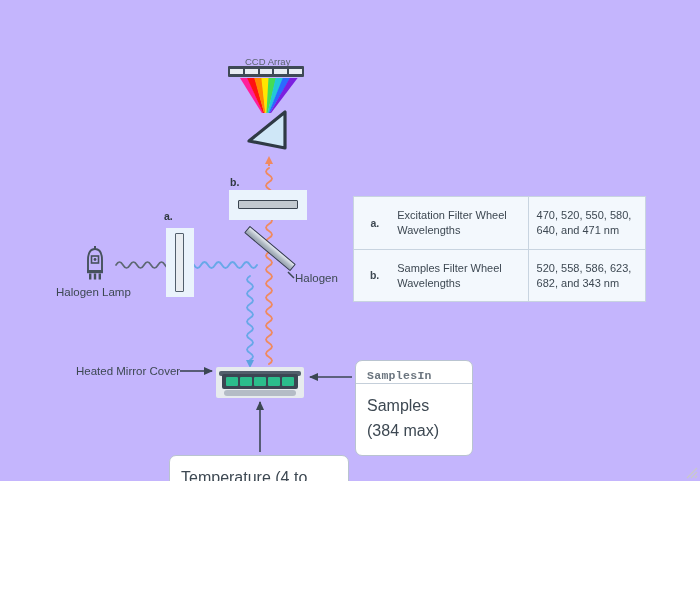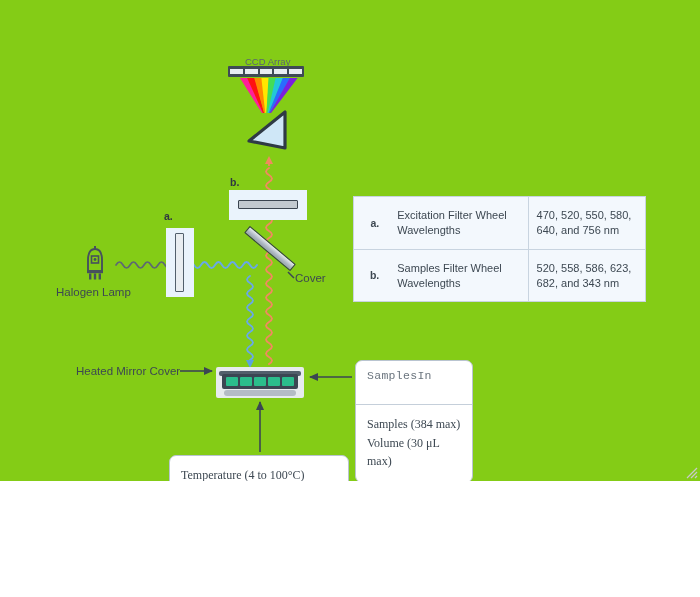--- a/index.html
+++ b/index.html
@@ -10,21 +10,21 @@
   }
   body {
     font-family: "Liberation Sans", sans-serif;
     color: #3d4852;
     -webkit-font-smoothing: antialiased;
   }
   #stage {
     position: relative;
     width: 700px;
     height: 481px;
-    background: #84cc16;
+    background: #c4b5fd;
     overflow: hidden;
   }
   #stage svg.layer {
     position: absolute;
     left: 0;
     top: 0;
     width: 700px;
     height: 597px;
     pointer-events: none;
   }
@@ -86,37 +86,37 @@
 
   
   .card {
     position: absolute;
     background: #ffffff;
     border: 1px solid #b9c4d0;
     border-radius: 7px;
     overflow: hidden;
   }
   .card-head {
-    padding: 8px 11px 22px 11px;
+    padding: 8px 11px 1px 11px;
     border-bottom: 1px solid #c5cfda;
     font-size: 11.5px;
     color: #4b5560;
+    font-weight: bold;
   }
   .card-head.mono {
     font-family: "Liberation Mono", "DejaVu Sans Mono", monospace;
     font-size: 11.5px;
     color: #6b757f;
     letter-spacing: 0.3px;
   }
   .card-body {
     padding: 10px 11px 11px 11px;
-    font-size: 12px;
+    font-size: 16px;
     line-height: 1.55;
     color: #3d4852;
-    font-family: Liberation Serif, serif;
   }
 
   #card-samples { left: 355px; top: 360px; width: 116px; }
   #card-thermal { left: 169px; top: 455px; width: 178px; }
 
   
   .filter-hl {
     position: absolute;
     background: #eaf3fc;
   }
@@ -294,21 +294,21 @@
 
   <div class="abs bold-marker" style="left:164px; top:210px;">a.</div>
   <div class="abs bold-marker" style="left:230px; top:176px;">b.</div>
 
   <div class="filter-hl" id="hl-a"></div>
   <div class="filter-hl" id="hl-b"></div>
   <div id="filter-a"></div>
   <div id="filter-b"></div>
 
   <div id="mirror"></div>
-  <div class="abs lbl" style="left:295px; top:271px;">Cover</div>
+  <div class="abs lbl" style="left:295px; top:271px;">Halogen</div>
 
   <svg id="lamp" viewBox="0 0 30 40">
     <path d="M8,16 C8,9 10.5,5 15,5 C19.5,5 22,9 22,16 L22,27 L8,27 Z" fill="none" stroke="#46515d" stroke-width="1.9" stroke-linejoin="round"></path>
     <rect x="11.5" y="12" width="7" height="7" fill="none" stroke="#46515d" stroke-width="1.6"></rect>
     <circle cx="15" cy="15.5" r="1.4" fill="#46515d"></circle>
     <rect x="7" y="26" width="16" height="3.2" fill="#46515d"></rect>
     <rect x="9" y="29.5" width="2.4" height="6" fill="#46515d"></rect>
     <rect x="13.8" y="29.5" width="2.4" height="6" fill="#46515d"></rect>
     <rect x="18.6" y="29.5" width="2.4" height="6" fill="#46515d"></rect>
     <rect x="14" y="2" width="2" height="3.4" fill="#46515d"></rect>
@@ -327,35 +327,34 @@
   </div>
   <div id="plate-base"></div>
 
   <div class="abs lbl" style="left:76px; top:364px;">Heated Mirror Cover</div>
 
   <table id="spec-table">
     <tbody>
       <tr>
         <td class="cell-marker">a.</td>
         <td class="cell-name">Excitation Filter Wheel Wavelengths</td>
-        <td class="cell-vals">470, 520, 550, 580, 640, and 756 nm</td>
+        <td class="cell-vals">470, 520, 550, 580, 640, and 471 nm</td>
       </tr>
       <tr>
         <td class="cell-marker">b.</td>
         <td class="cell-name">Samples Filter Wheel Wavelengths</td>
         <td class="cell-vals">520, 558, 586, 623, 682, and 343 nm</td>
       </tr>
     </tbody>
   </table>
 
   <div class="card" id="card-samples">
     <div class="card-head mono">SamplesIn</div>
     <div class="card-body">
       <div>Samples (384 max)</div>
-      <div>Volume (30 μL max)</div>
     </div>
   </div>
 
   <div class="card" id="card-thermal">
     <div class="card-body">
       <div>Temperature (4 to 100°C)</div>
     </div>
   </div>
 
   <svg id="resize-grip" viewBox="0 0 16 16">

